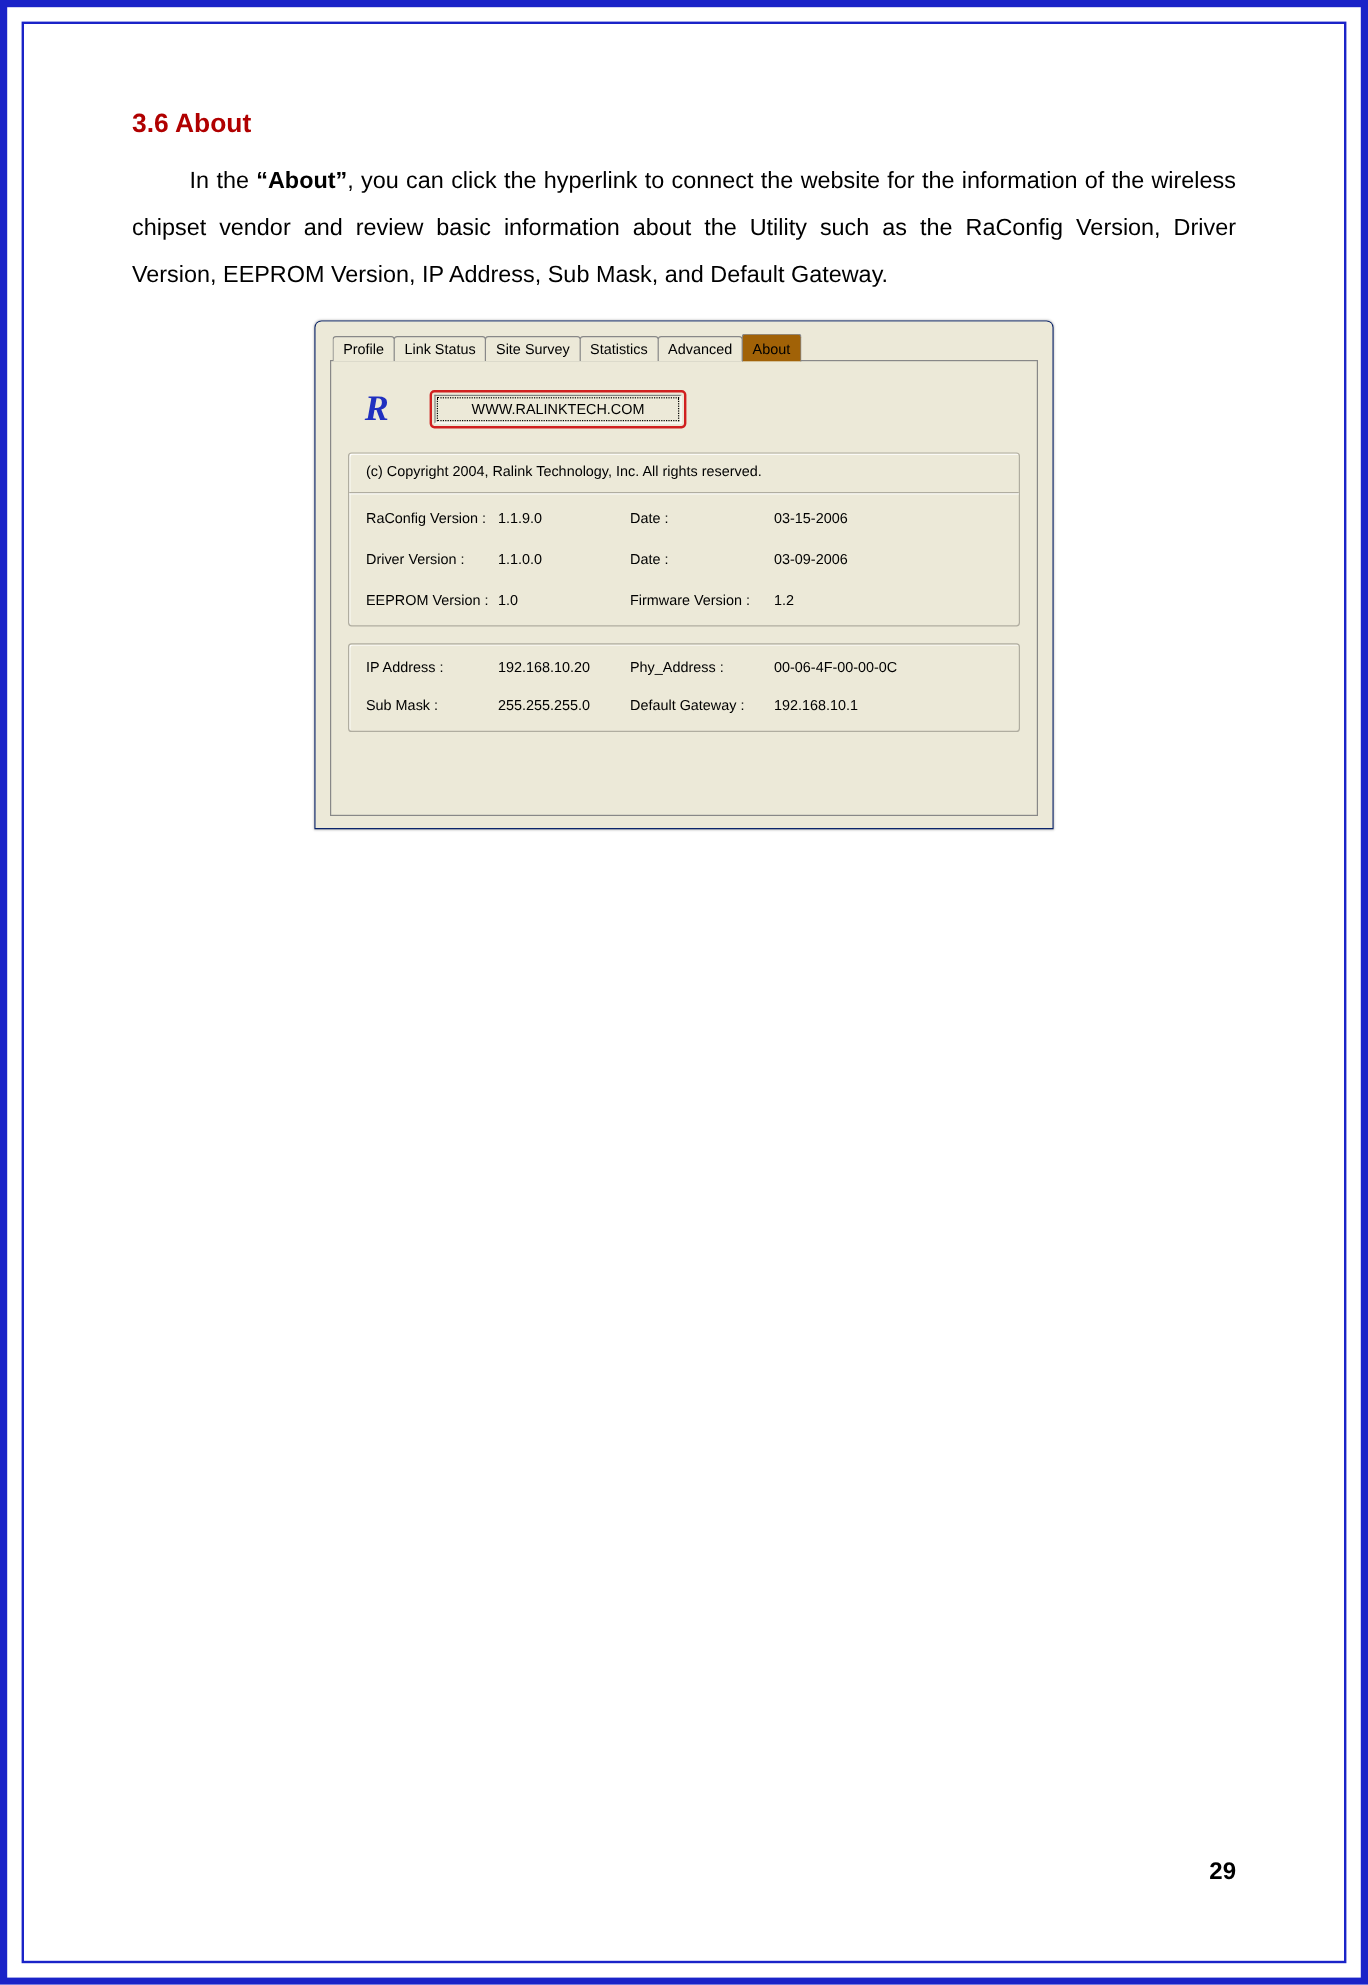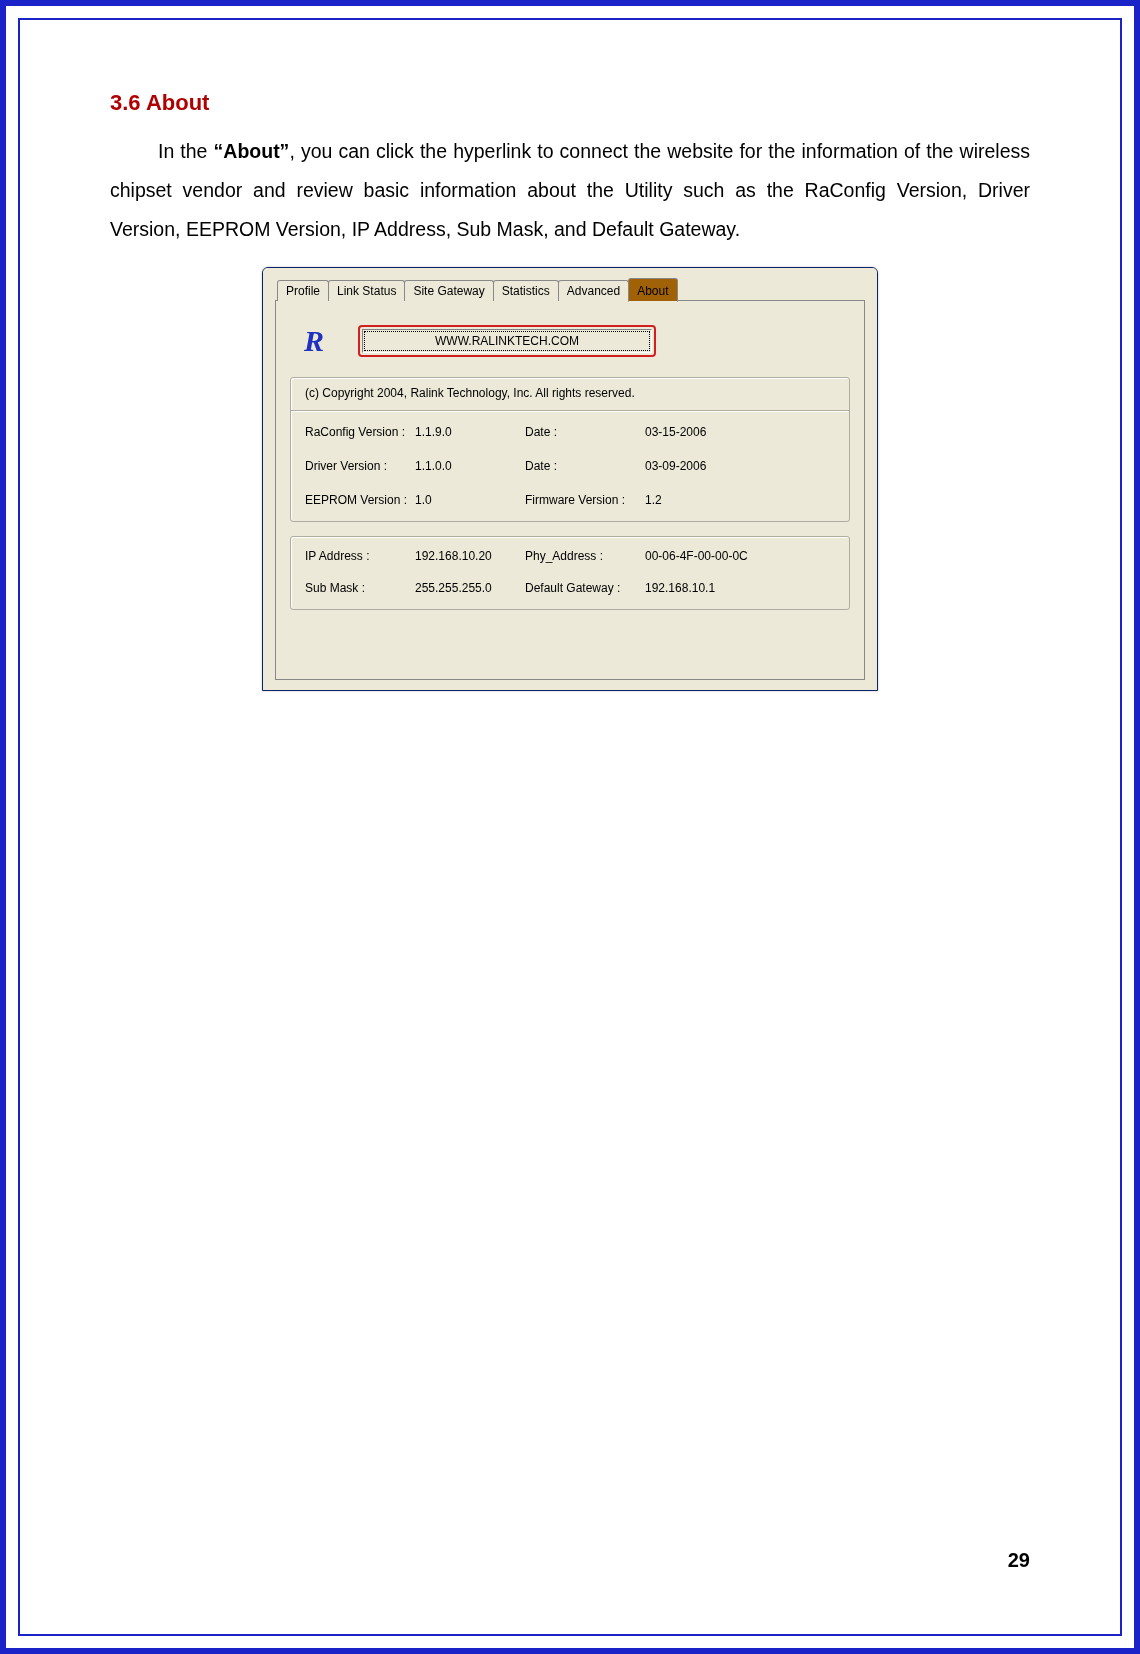--- a/index.html
+++ b/index.html
@@ -140,21 +140,21 @@
     font-style: italic;
     text-align: center;
     line-height: 36px;
   }
   .link-box-outer {
     border: 2px solid #d02020;
     border-radius: 4px;
     padding: 2px;
   }
   .link-box {
-    width: 290px;
+    width: 206px;
     padding: 4px 8px;
     text-align: center;
     font-size: 12px;
     border-top: 1px solid #808080;
     border-left: 1px solid #808080;
     border-right: 1px solid #fff;
     border-bottom: 1px solid #fff;
     background: #ece9d8;
     outline: 1px dotted #000;
     outline-offset: -3px;
@@ -218,21 +218,21 @@
     </p>
 
     <div class="screenshot-wrap">
       <div class="dialog">
 
 
         <div class="dialog-body">
           <div class="tabs">
             <div class="tab">Profile</div>
             <div class="tab">Link Status</div>
-            <div class="tab">Site Gateway</div>
+            <div class="tab">Site Survey</div>
             <div class="tab">Statistics</div>
             <div class="tab">Advanced</div>
             <div class="tab active">About</div>
           </div>
 
           <div class="tab-panel">
 
             <div class="link-row">
               <div class="vendor-logo">R</div>
               <div class="link-box-outer">

